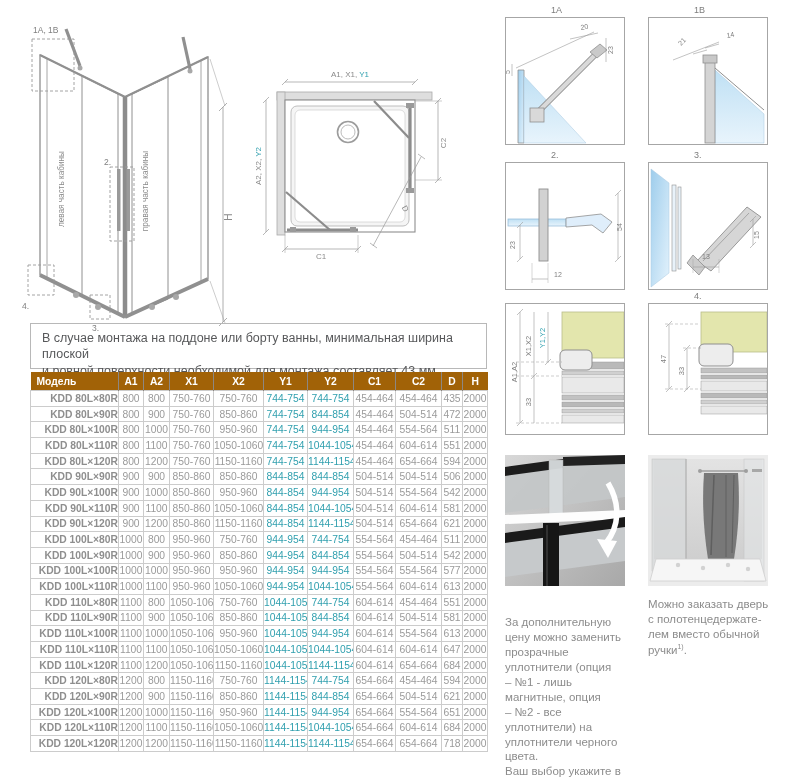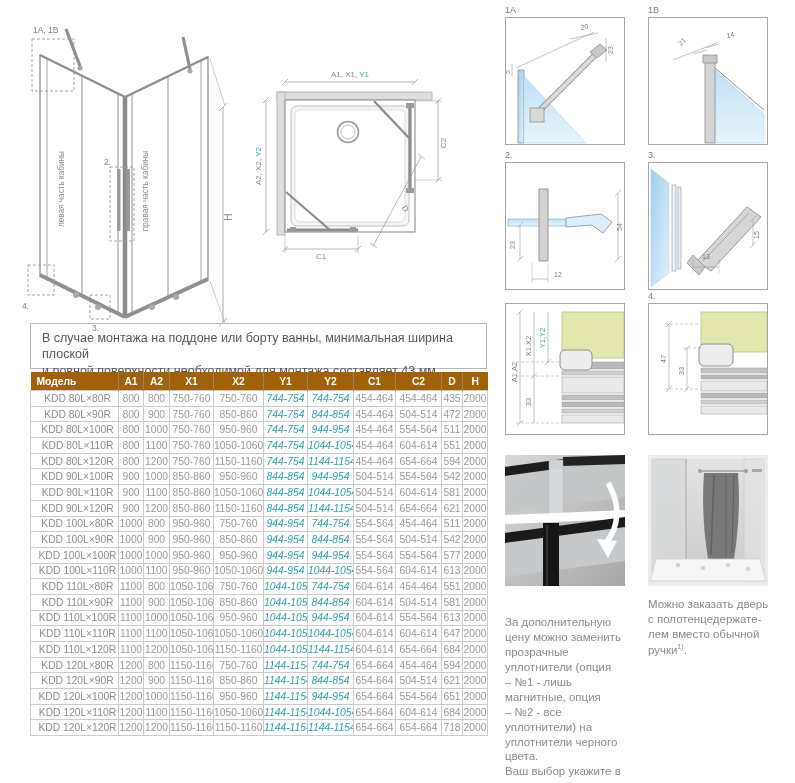--- a/index.html
+++ b/index.html
@@ -6,21 +6,21 @@
   body{
     width:795px;height:783px;position:relative;background:#ffffff;
     font-family:"Liberation Sans", sans-serif;overflow:hidden;
   }
   .abs{position:absolute;}
   
   .detail-box{
     position:absolute;width:120px;background:#fff;border:1px solid #a6a6a6;box-sizing:border-box;
   }
   .detail-label{
-    position:absolute;font-size:9px;color:#7d7d7d;
+    position:absolute;font-size:9px;color:#7d7d7d;margin-left:46px;
   }
   
   .note-box{
     position:absolute;left:30px;top:323px;width:457px;height:46px;box-sizing:border-box;
     border:1px solid #b8b8b8;padding:6px 11px;color:#57585a;font-size:12.5px;line-height:1.3;
     white-space:pre-line;
   }
   
   table.spec{
     position:absolute;left:30px;top:372px;width:457px;border-collapse:collapse;table-layout:fixed;
@@ -28,22 +28,22 @@
   table.spec th{
     background:#a16207;color:#ffffff;font-size:10.3px;font-weight:bold;height:18px;
     border-right:1px solid #8d8781;padding:0;text-align:center;
   }
   table.spec th:first-child{text-align:left;padding-left:6px;}
   table.spec th:last-child{border-right:none;}
   table.spec td{
     border:1px solid #cccccc;font-size:10.3px;color:#9a9a9a;text-align:center;
     height:14.7px;padding:0;white-space:nowrap;overflow:hidden;
   }
-  table.spec td.model{text-align:center;padding-left:6px;color:#8e8e8e;}
-  table.spec td.teal{color:#2f9fae;font-style:italic;}
+  table.spec td.model{text-align:right;padding-left:6px;color:#8e8e8e;font-weight:bold;}
+  table.spec td.teal{color:#2f9fae;}
   
   .caption{
     position:absolute;font-size:11.5px;line-height:1.3;color:#8c8c8c;white-space:pre-line;
   }
   .caption sup{font-size:7px;}
   .photo{position:absolute;width:120px;height:131px;overflow:hidden;}
   svg text{font-family:"Liberation Sans", sans-serif;}
 </style>
 </head>
 <body>
@@ -477,20 +477,33 @@
         <td>750-760</td>
         <td>1150-1160</td>
         <td class="teal">744-754</td>
         <td class="teal">1144-1154</td>
         <td>454-464</td>
         <td>654-664</td>
         <td>594</td>
         <td>2000</td>
       </tr>
       <tr>
+        <td class="model">KDD 90L×90R</td>
+        <td>900</td>
+        <td>900</td>
+        <td>850-860</td>
+        <td>850-860</td>
+        <td class="teal">844-854</td>
+        <td class="teal">844-854</td>
+        <td>504-514</td>
+        <td>504-514</td>
+        <td>506</td>
+        <td>2000</td>
+      </tr>
+      <tr>
         <td class="model">KDD 90L×100R</td>
         <td>900</td>
         <td>1000</td>
         <td>850-860</td>
         <td>950-960</td>
         <td class="teal">844-854</td>
         <td class="teal">944-954</td>
         <td>504-514</td>
         <td>554-564</td>
         <td>542</td>

